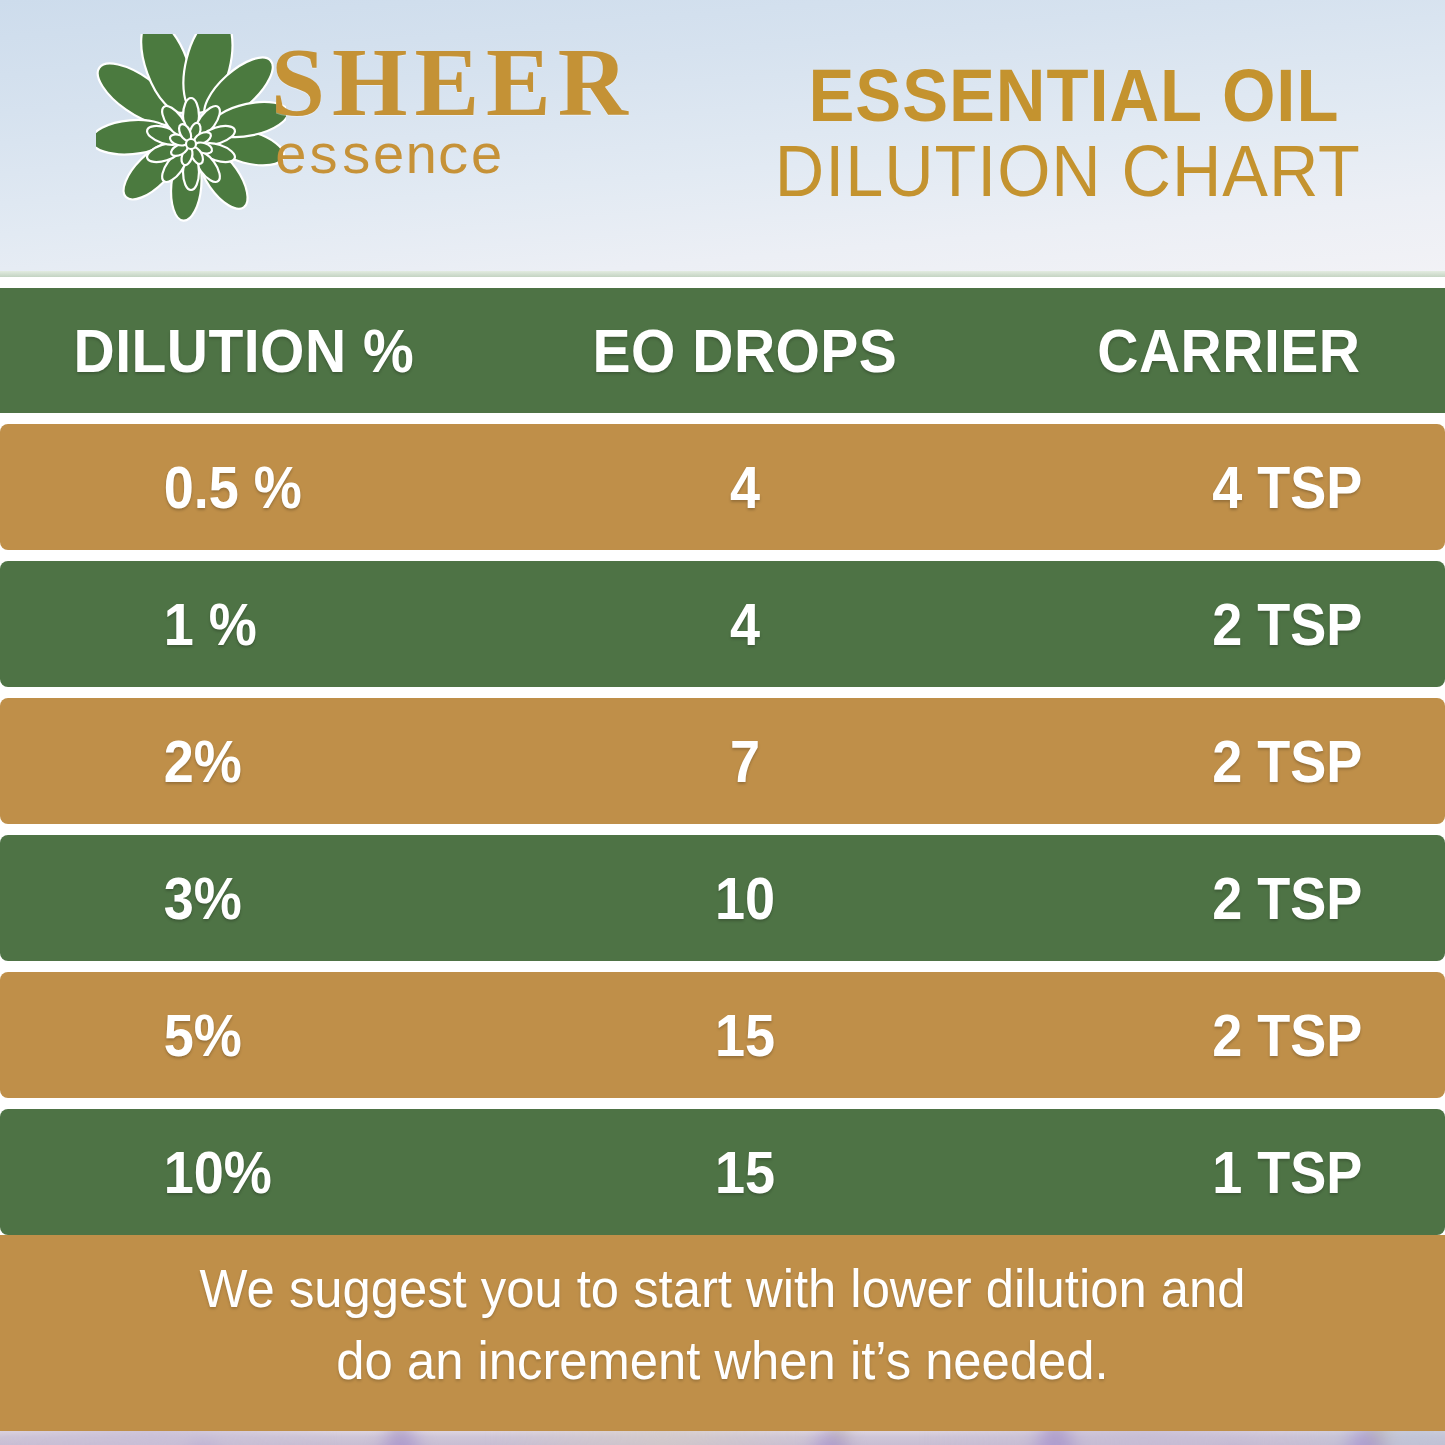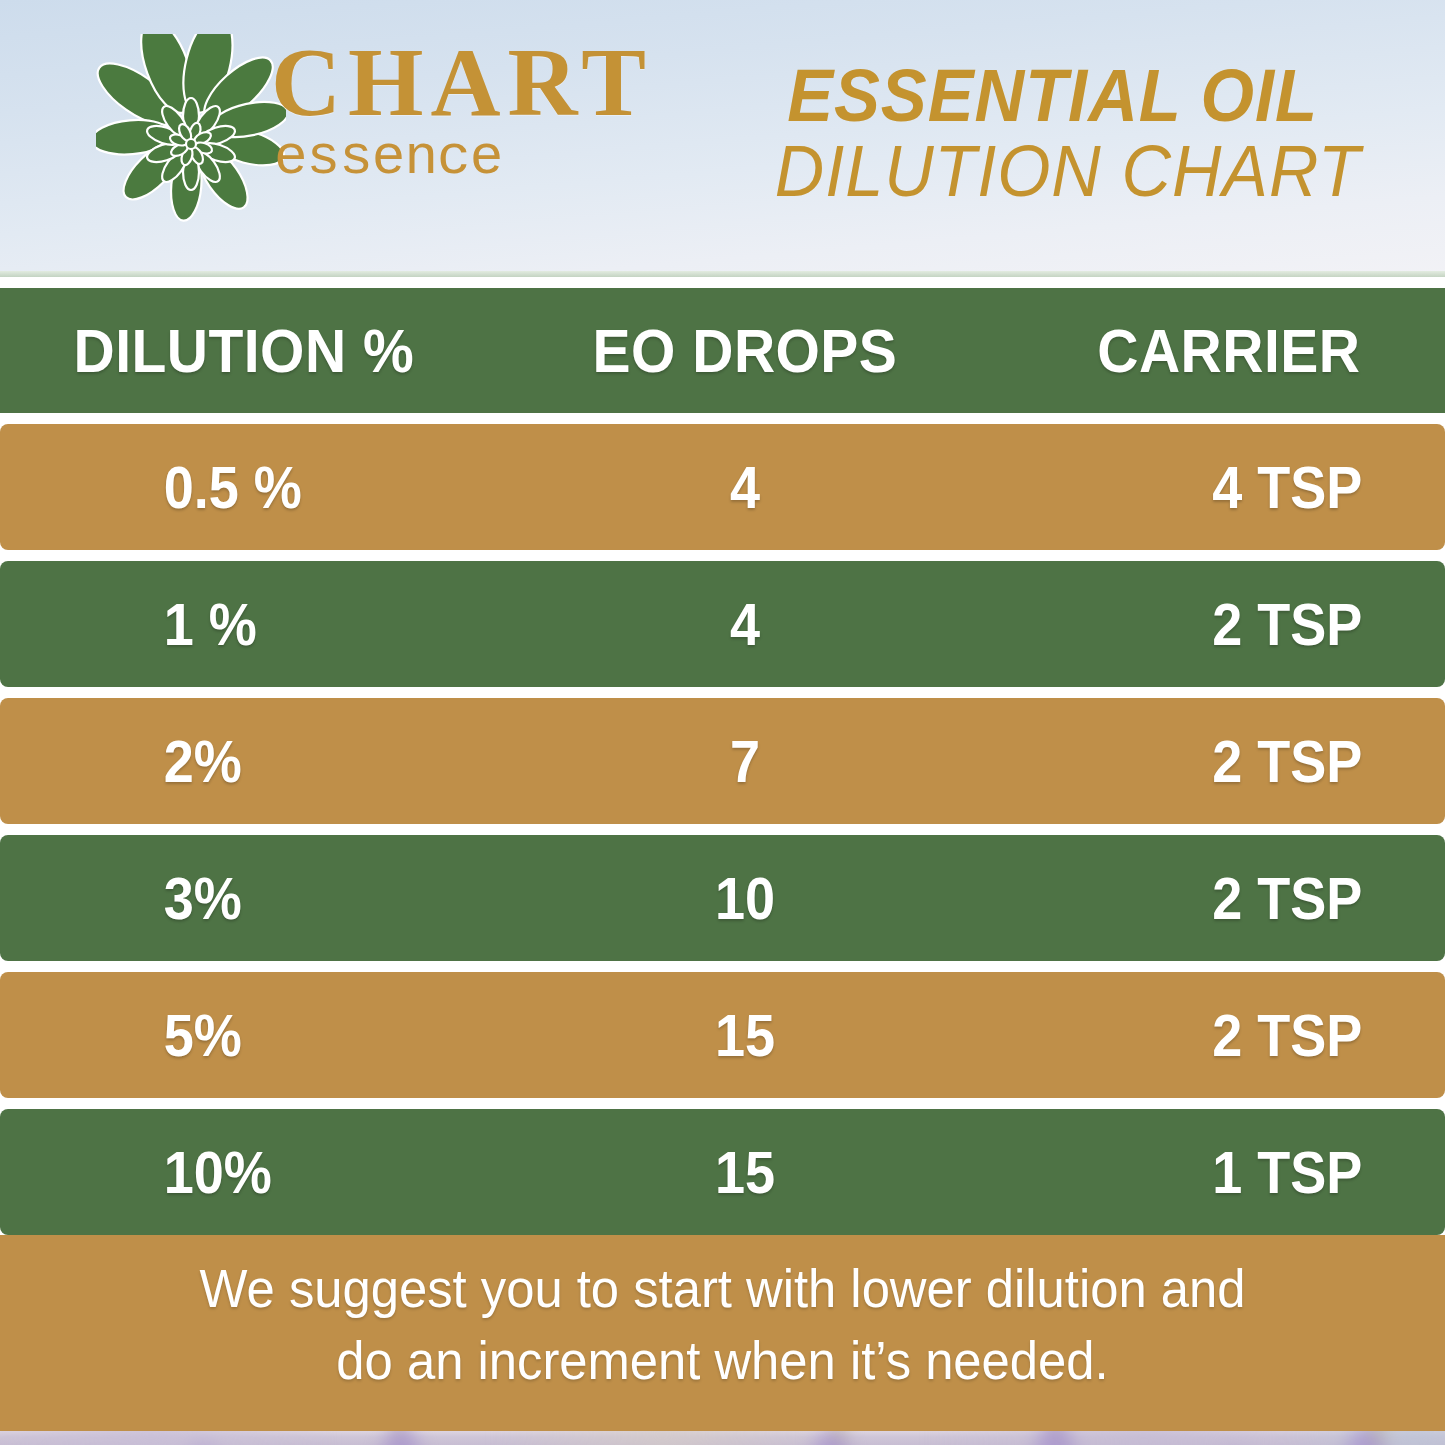--- a/index.html
+++ b/index.html
@@ -42,22 +42,21 @@
   }
   .wordmark-essence{
     position:absolute;left:178px;top:104px;
     font-family:Liberation Mono, monospace;
     font-size:56px;font-weight:400;letter-spacing:-1px;
     color:#c69238;line-height:1;
   }
 
   .title-block{
     position:absolute;right:84px;top:60px;
-    text-align:left;
-    font-style:italic;
+    text-align:center;
   }
   .title-line1{
     font-family:"Liberation Sans", sans-serif;
     font-weight:700;font-size:74px;letter-spacing:1px;
     color:#c4932f;line-height:.96;
     transform:scaleX(.93);transform-origin:right center;
     white-space:nowrap;
   }
   .title-line2{
     font-family:"Liberation Sans", sans-serif;
@@ -258,21 +257,21 @@
                 </g>
               <g transform="rotate(333)">
                   <ellipse cx="0" cy="-13" rx="5" ry="9"></ellipse>
                 </g>
             </g>
             <circle cx="95" cy="110" r="5" fill="#4b7a3f"></circle>
           </g>
         </svg>
       </div>
 
-      <div class="wordmark-sheer">CHART</div>
+      <div class="wordmark-sheer">SHEER</div>
 
       <div class="wordmark-essence">essence</div>
     </div>
 
     <div class="title-block">
       <div class="title-line1">ESSENTIAL OIL</div>
       <div class="title-line2">DILUTION CHART</div>
     </div>
   </div>
 

